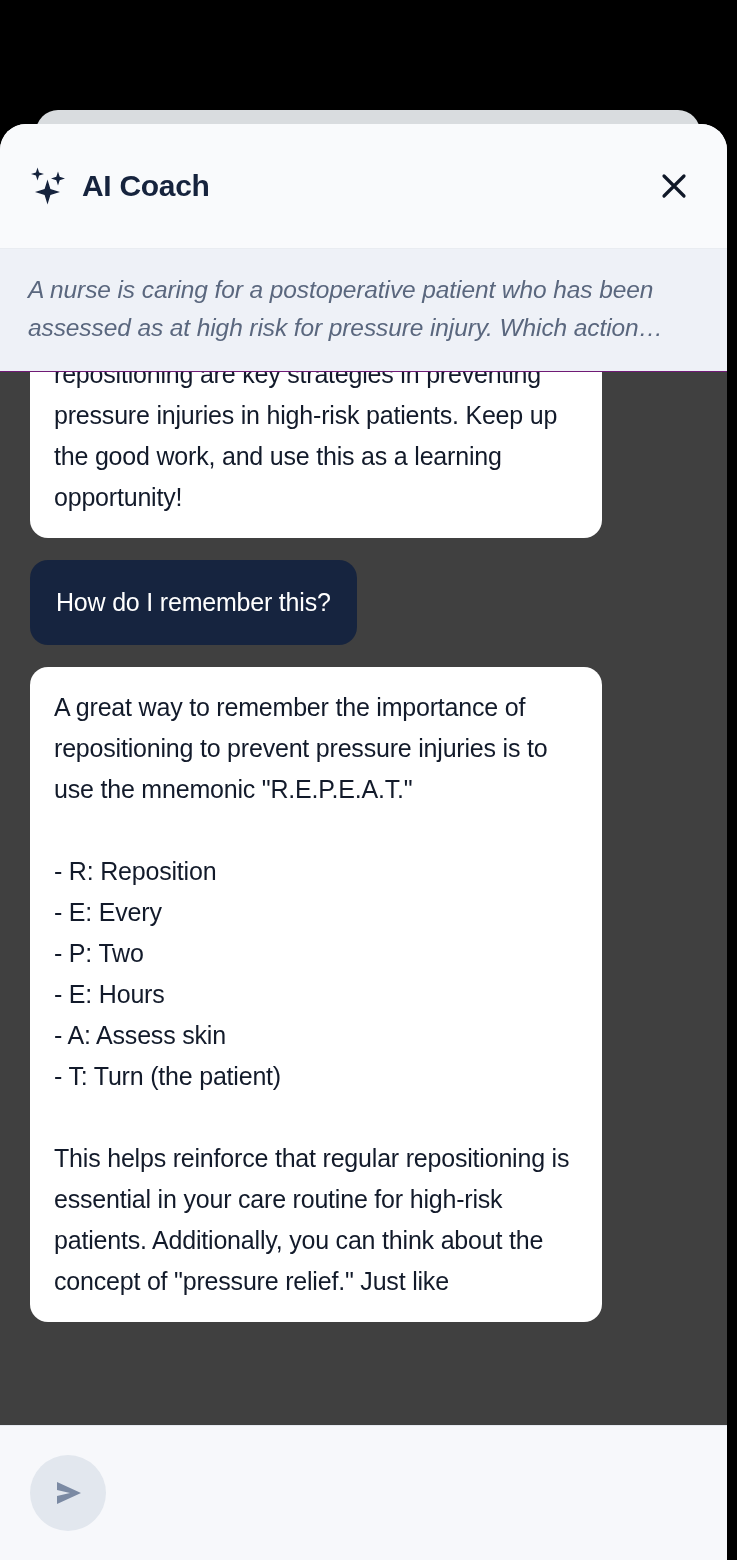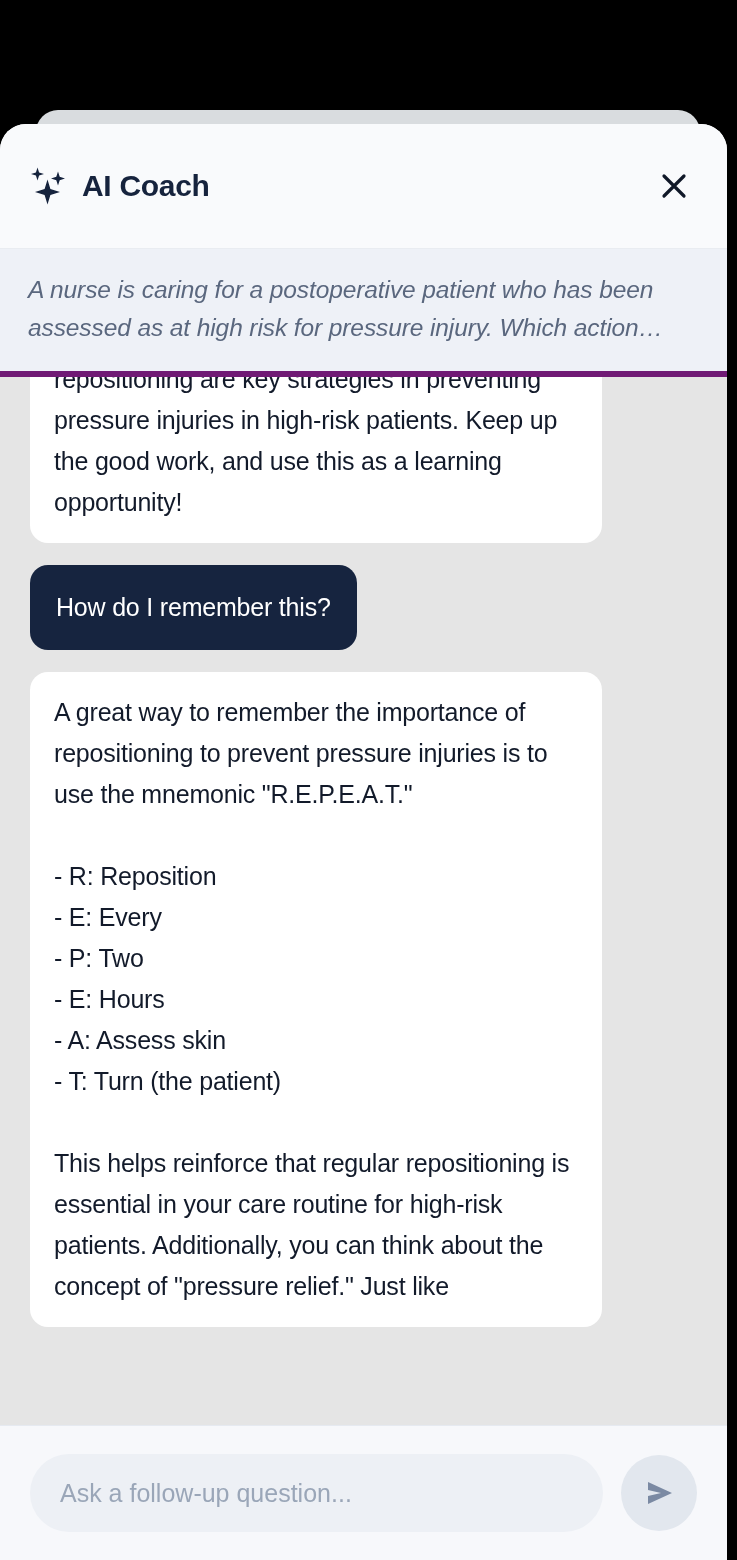--- a/index.html
+++ b/index.html
@@ -38,31 +38,31 @@
   .spacer{ flex:1 1 auto; }
   .close-btn{
     width:46px; height:46px; display:flex; align-items:center; justify-content:center;
     background:none; border:none; cursor:pointer;
   }
   .close-icon{ width:28px; height:28px; display:block; }
 
   
   .banner{
     flex:0 0 auto; background:#eef1f7; padding:22px 28px 24px 28px;
-    border-bottom:6px solid #701a75;
+    border-bottom:1px solid #701a75;
   }
   .banner-text{
     font-size:24.5px; line-height:38px; font-style:italic;
     color:#5a677e; letter-spacing:-0.1px;
   }
 
   
   .messages{
     flex:1 1 auto; position:relative; overflow:hidden;
-    padding:0 24px; background:#e5e5e5;
+    padding:0 24px; background:#404040;
   }
   .msg-scroll{ position:absolute; left:30px; right:30px; top:-38px; }
 
   .row{ display:flex; margin-bottom:22px; }
   .row.ai{ justify-content:flex-start; }
   .row.user{ justify-content:flex-start; }
 
   .bubble{
     border-radius:18px; padding:20px 24px;
     font-size:25px; line-height:41px; letter-spacing:-0.2px;
@@ -153,23 +153,20 @@
 - A: Assess skin
 - T: Turn (the patient)
 
 This helps reinforce that regular repositioning is essential in your care routine for high-risk patients. Additionally, you can think about the concept of "pressure relief." Just like</div>
         </div>
 
       </div>
     </div>
 
     <div class="composer">
-      <div class="input-wrap">
-        <input class="followup-input" type="text" placeholder="Ask a follow-up question..." style="">
-      </div>
       <button class="send-btn">
         <span>
           <svg class="send-icon" viewBox="0 0 36 36" xmlns="http://www.w3.org/2000/svg" aria-hidden="true">
             <path fill="#7b8aa3" d="M7 7 L31 18 L7 29 L7 21 L20 18 L7 15 Z"></path>
           </svg>
         </span>
       </button>
     </div>
 
   </div>

